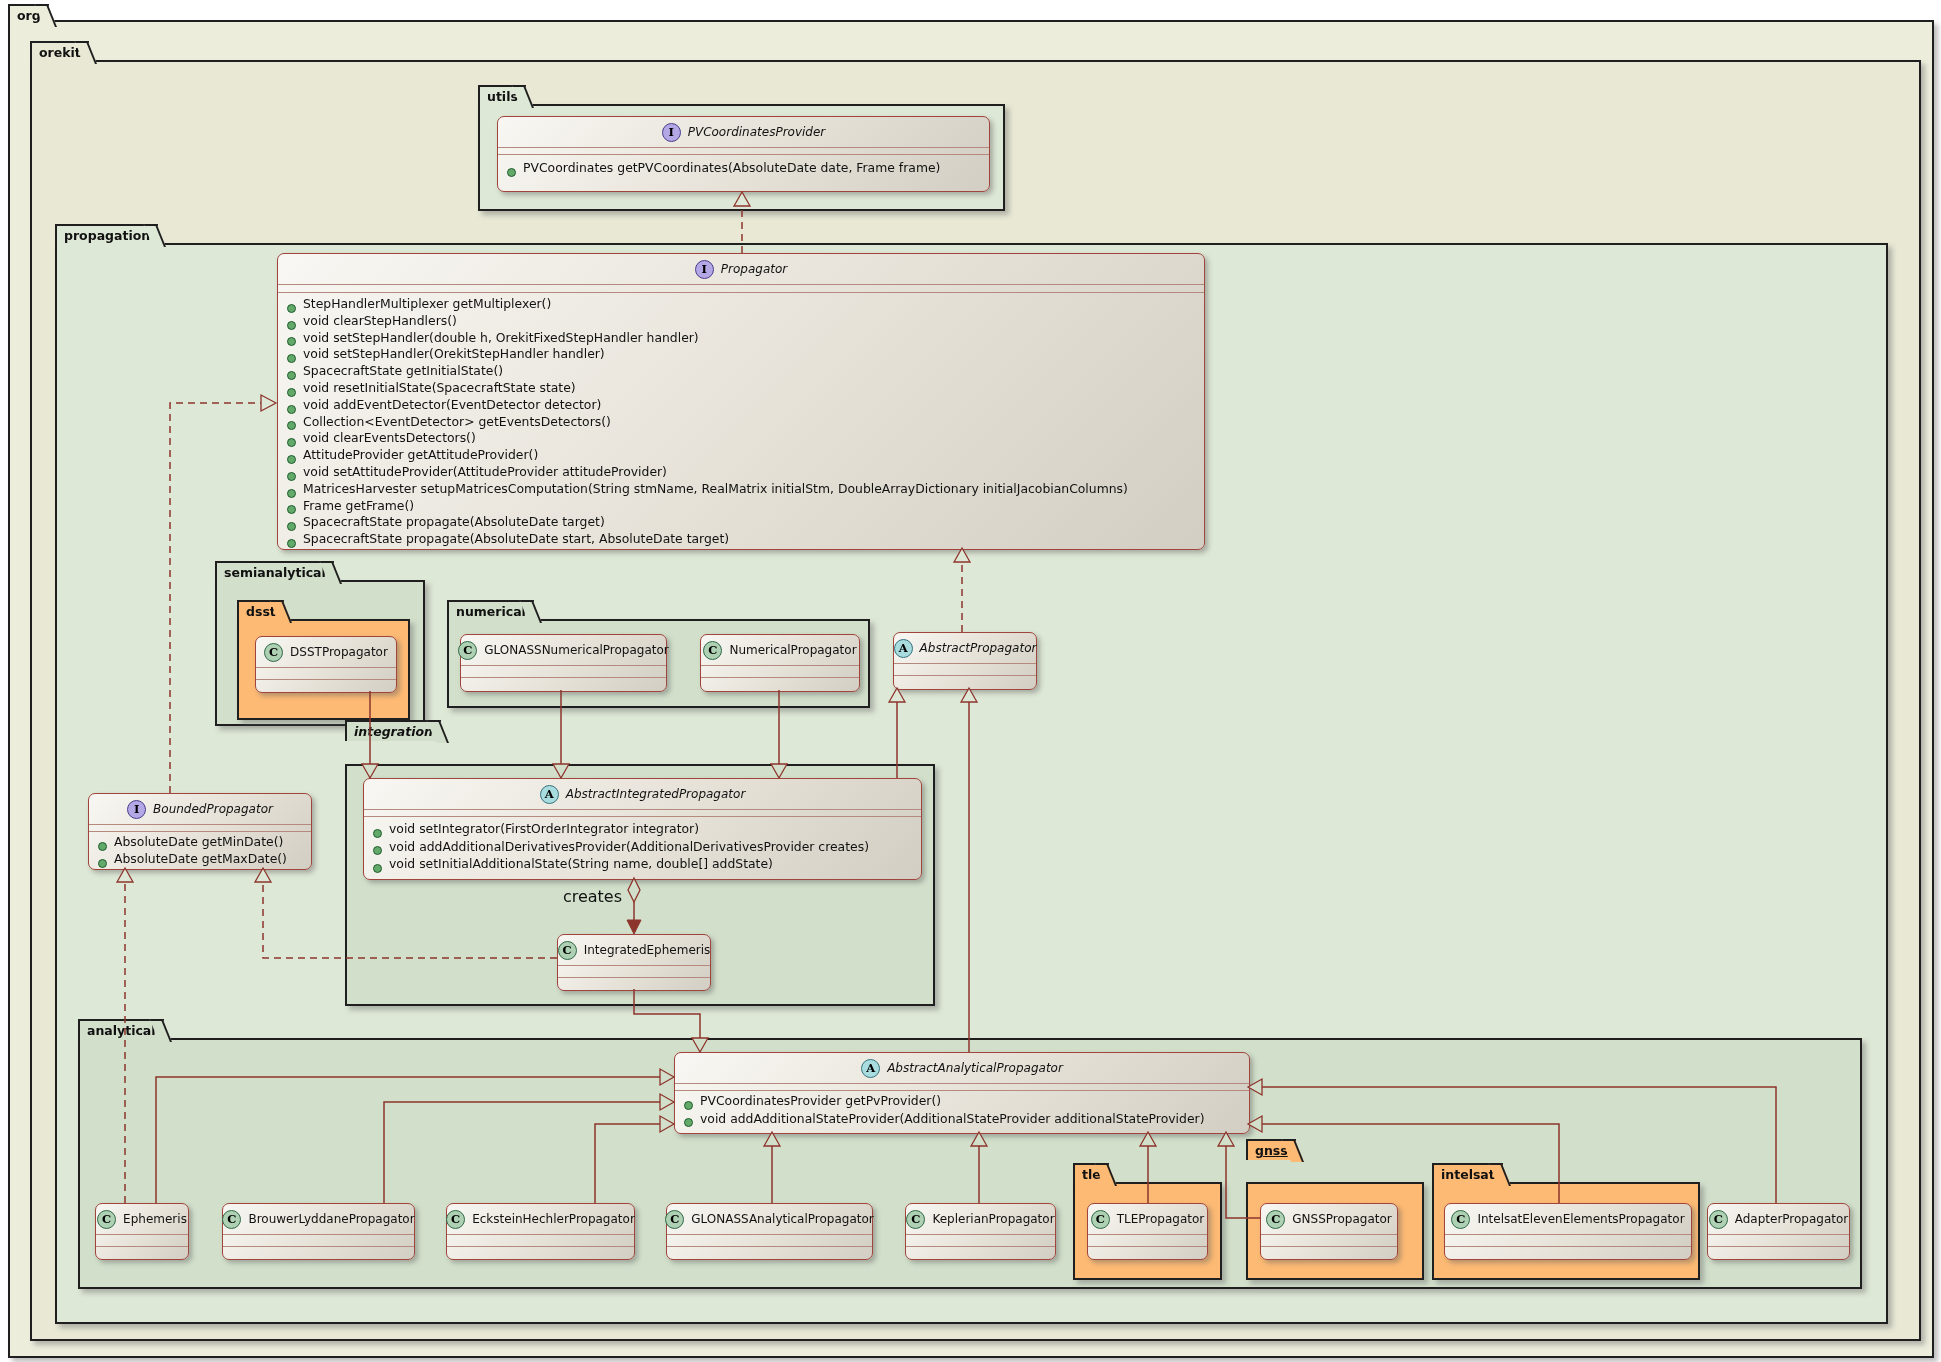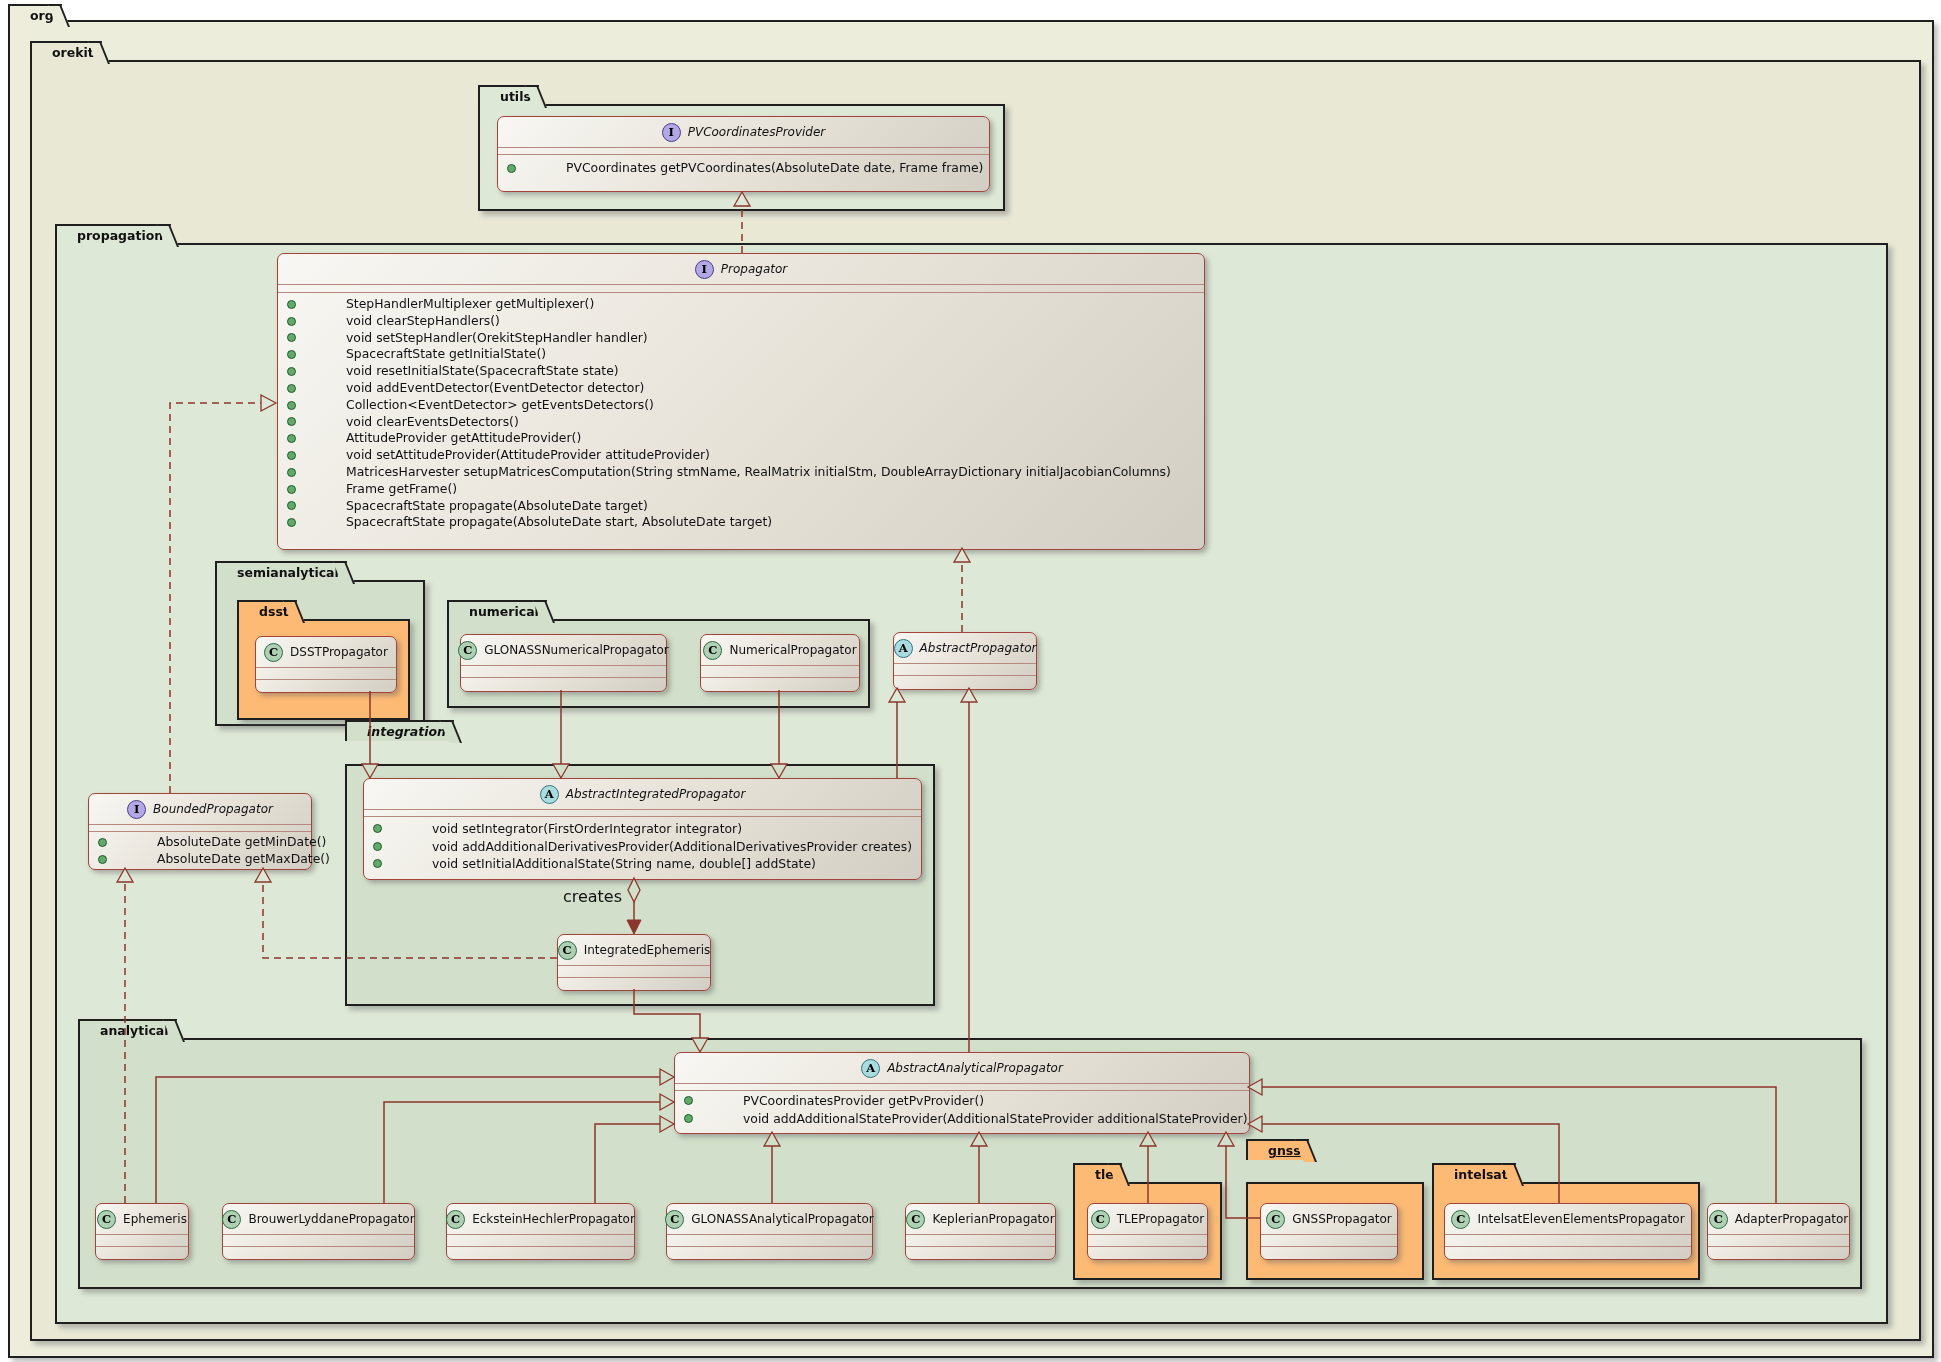--- a/index.html
+++ b/index.html
@@ -2,21 +2,21 @@
 <html><head>
 <meta charset="utf-8">
 <style>
   html,body{margin:0;padding:0;background:#ffffff;}
   body{width:1941px;height:1362px;position:relative;font-family:"DejaVu Sans",sans-serif;color:#111;}
   .stage{position:absolute;left:0;top:0;width:1941px;height:1362px;overflow:hidden;}
 
   
   .pkg{position:absolute;border:2px solid #1f1f1f;box-shadow:4px 4px 5px rgba(110,110,110,.45);}
   .tab{position:absolute;border:2px solid #1f1f1f;border-bottom:none;font-weight:bold;font-size:12.5px;
-       padding:2px 6px 2px 20px;line-height:15px;white-space:nowrap;z-index:5;}
+       padding:2px 6px 2px 7px;line-height:15px;white-space:nowrap;z-index:5;}
   .tab::after{content:"";position:absolute;top:-2px;right:-10px;width:11px;height:calc(100% + 2px);
        background:inherit;border-top:2px solid #1f1f1f;border-right:2px solid #1f1f1f;
        transform:skewX(22deg);transform-origin:0 100%;}
   .bg-org{background:#EDEDDC;} .bg-orekit{background:#E8E8D5;}
   .bg-green1{background:#DEE8D6;} .bg-green2{background:#D2E0CB;}
   .bg-gray{background:#fdba74;}
 
   
   .cls{position:absolute;border:1.4px solid #a1453c;border-radius:7px;
        background:linear-gradient(135deg,#f8f7f3 0%,#e6e1d7 55%,#d3cec3 100%);
@@ -27,21 +27,21 @@
   .circ{width:17px;height:17px;border-radius:50%;flex:none;display:flex;align-items:center;justify-content:center;
        font-family:"DejaVu Serif",serif;font-weight:bold;font-size:11.5px;color:#000;}
   .c-class{background:#ADD1B2;border:1px solid #2f6846;}
   .c-iface{background:#B4A7E5;border:1px solid #483d8b;}
   .c-abs{background:#A9DCDF;border:1px solid #36737f;}
   .sep{border-top:1px solid #b5897e;}
   .gap7{height:7px;} .gap6{height:6px;}
   .row1{height:11px;border-top:1px solid #b5897e;}
   .row2{height:14px;border-top:1px solid #b5897e;}
   .methods{padding:3px 6px 3px 9px;}
-  .m{display:flex;align-items:center;font-size:12.4px;white-space:nowrap;line-height:16.8px;height:16.8px;gap:43px;}
+  .m{display:flex;align-items:flex-end;font-size:12.4px;white-space:nowrap;line-height:16.8px;height:16.8px;}
   .m .b{width:7px;height:7px;border-radius:50%;background:#63a96a;border:1.3px solid #1f5c2e;
        display:inline-block;margin-right:7px;flex:none;}
   .m-tall .m{line-height:17.6px;height:17.6px;}
   .free-label{position:absolute;font-size:16px;z-index:7;}
 
   
   svg.edges{position:absolute;left:0;top:0;z-index:8;pointer-events:none;}
   .ln{stroke:#8d342c;stroke-width:1.5;fill:none;}
   .dash{stroke-dasharray:7 5;}
   .tri1{fill:#DEE8D6;stroke:#8d342c;stroke-width:1.3;}
@@ -118,20 +118,24 @@
       <div class="m">
           <span class="b"></span>
           <span>StepHandlerMultiplexer getMultiplexer()</span>
         </div>
       <div class="m">
           <span class="b"></span>
           <span>void clearStepHandlers()</span>
         </div>
       <div class="m">
           <span class="b"></span>
+          <span>void setStepHandler(double h, OrekitFixedStepHandler handler)</span>
+        </div>
+      <div class="m">
+          <span class="b"></span>
           <span>void setStepHandler(OrekitStepHandler handler)</span>
         </div>
       <div class="m">
           <span class="b"></span>
           <span>SpacecraftState getInitialState()</span>
         </div>
       <div class="m">
           <span class="b"></span>
           <span>void resetInitialState(SpacecraftState state)</span>
         </div>

